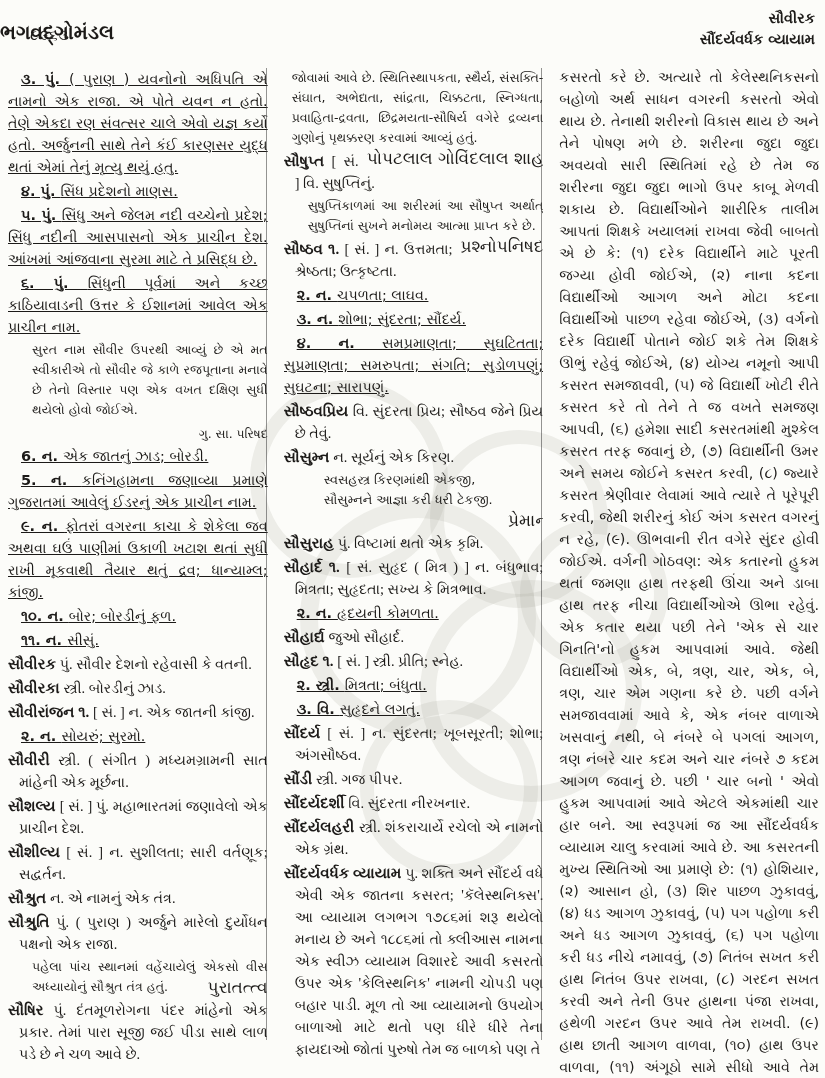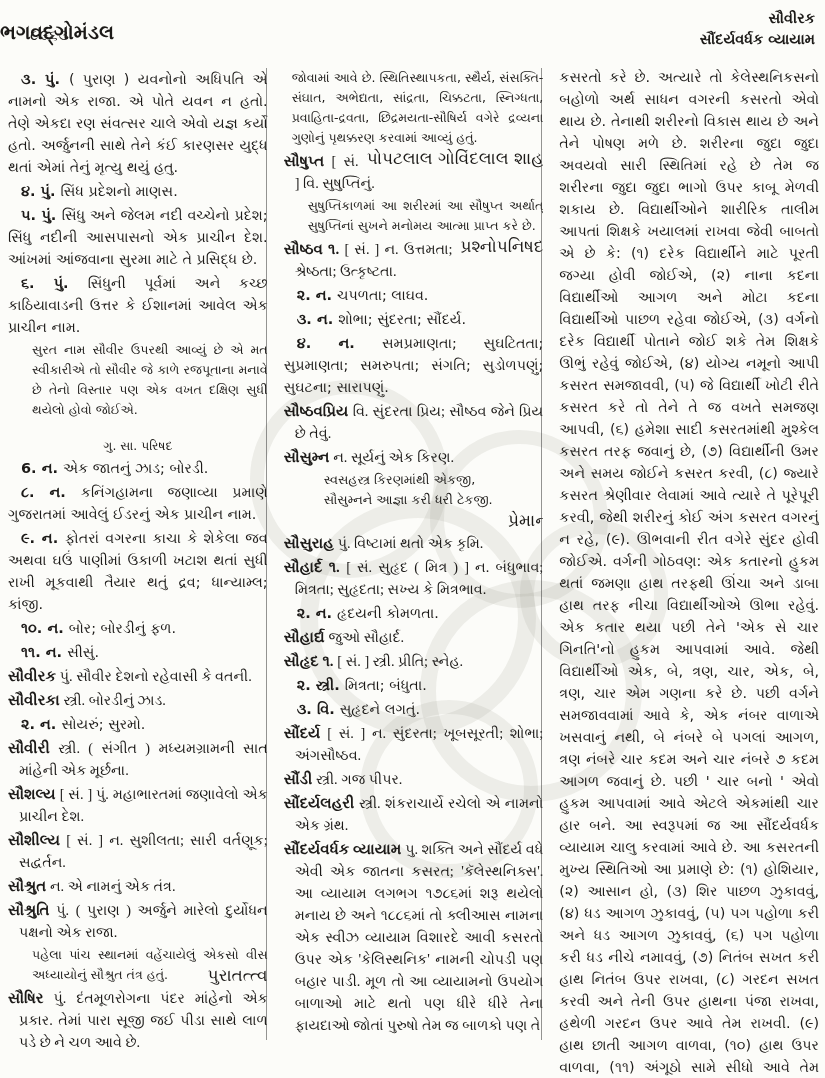--- a/index.html
+++ b/index.html
@@ -25,26 +25,26 @@
     display:flex;gap:16px;
   }
   .column{flex:1 1 0;min-width:0;overflow:hidden;font-size:14.3px;line-height:22px;}
   .col-sep{position:absolute;top:68px;bottom:38px;width:1px;background:rgba(60,60,60,.55);}
   #sep-1{left:266px;}
   #sep-2{left:541px;}
   
   .block{text-align:justify;margin-top:2px;}
   .entry{padding-left:11px;text-indent:-11px;font-family:Liberation Serif, serif;}
   .head{font-weight:bold;font-size:15px;}
-  .sense{text-indent:13px;}
+  .sense{text-indent:13px;text-decoration:underline;}
   .sense .head{font-size:14.5px;}
   .cont{margin-top:0;}
   .small{font-size:12.6px;line-height:20px;margin-left:24px;}
   .smallcont{font-size:12.6px;line-height:20px;margin-left:8px;}
-  .attr{font-size:12.4px;text-align:center;margin-top:16px;line-height:19px;}
+  .attr{font-size:12.4px;text-align:right;margin-top:4px;line-height:19px;}
   .source{float:right;font-size:17px;padding-left:8px;}
   .verse{font-size:12.8px;line-height:20px;margin-left:40px;text-align:left;}
   .verse .source{display:block;float:none;text-align:right;margin-right:-14px;}
   
   .wm{position:absolute;border-radius:50%;border:14px solid rgba(150,148,138,.14);pointer-events:none;}
   #wm-1{width:170px;height:170px;left:250px;top:380px;}
   #wm-2{width:200px;height:200px;left:300px;top:500px;border-width:18px;}
   #wm-3{width:150px;height:150px;left:430px;top:430px;}
   #wm-4{width:190px;height:190px;left:420px;top:580px;border-width:16px;}
   #wm-5{width:120px;height:120px;left:520px;top:520px;}
@@ -73,26 +73,27 @@
 
   <div id="columns">
     <div class="column">
         <div class="block sense"><span class="head">૩. પું. </span>( પુરાણ ) યવનોનો અધિપતિ એ નામનો એક રાજા. એ પોતે યવન ન હતો. તેણે એકદા રણ સંવત્સર ચાલે એવો યજ્ઞ કર્યો હતો. અર્જુનની સાથે તેને કંઈ કારણસર યુદ્ધ થતાં એમાં તેનું મૃત્યુ થયું હતુ.</div>
         <div class="block sense"><span class="head">૪. પું. </span>સિંધ પ્રદેશનો માણસ.</div>
         <div class="block sense"><span class="head">૫. પું. </span>સિંધુ અને જેલમ નદી વચ્ચેનો પ્રદેશ; સિંધુ નદીની આસપાસનો એક પ્રાચીન દેશ. આંખમાં આંજવાના સુરમા માટે તે પ્રસિદ્ધ છે.</div>
         <div class="block sense"><span class="head">૬. પું. </span>સિંધુની પૂર્વમાં અને કચ્છ કાઠિયાવાડની ઉત્તર કે ઈશાનમાં આવેલ એક પ્રાચીન નામ.</div>
         <div class="block small">સુરત નામ સૌવીર ઉપરથી આવ્યું છે એ મત સ્વીકારીએ તો સૌવીર જે કાળે રજપૂતાના મનાવે છે તેનો વિસ્તાર પણ એક વખત દક્ષિણ સુધી થયેલો હોવો જોઈએ.</div>
         <div class="block attr">ગુ. સા. પરિષદ</div>
         <div class="block sense"><span class="head">6. ન. </span>એક જાતનું ઝાડ; બોરડી.</div>
-        <div class="block sense"><span class="head">૮. ન. </span>કનિંગહામના જણાવ્યા પ્રમાણે ગુજરાતમાં આવેલું ઈડરનું એક પ્રાચીન નામ.</div>
+        <div class="block sense"><span class="head">5. ન. </span>કનિંગહામના જણાવ્યા પ્રમાણે ગુજરાતમાં આવેલું ઈડરનું એક પ્રાચીન નામ.</div>
         <div class="block sense"><span class="head">૯. ન. </span>ફોતરાં વગરના કાચા કે શેકેલા જવ અથવા ઘઉં પાણીમાં ઉકાળી ખટાશ થતાં સુધી રાખી મૂકવાથી તૈયાર થતું દ્રવ; ધાન્યામ્લ; કાંજી.</div>
         <div class="block sense"><span class="head">૧૦. ન. </span>બોર; બોરડીનું ફળ.</div>
         <div class="block sense"><span class="head">૧૧. ન. </span>સીસું.</div>
         <div class="block entry"><span class="head">સૌવીરક </span>પું. સૌવીર દેશનો રહેવાસી કે વતની.</div>
         <div class="block entry"><span class="head">સૌવીરકા </span>સ્ત્રી. બોરડીનું ઝાડ.</div>
+        <div class="block entry"><span class="head">સૌવીરાંજન ૧. </span>[ સં. ] ન. એક જાતની કાંજી.</div>
         <div class="block sense"><span class="head">૨. ન. </span>સોયરું; સુરમો.</div>
         <div class="block entry"><span class="head">સૌવીરી </span>સ્ત્રી. ( સંગીત ) મધ્યમગ્રામની સાત માંહેની એક મૂર્છના.</div>
         <div class="block entry"><span class="head">સૌશલ્ય </span>[ સં. ] પું. મહાભારતમાં જણાવેલો એક પ્રાચીન દેશ.</div>
         <div class="block entry"><span class="head">સૌશીલ્ય </span>[ સં. ] ન. સુશીલતા; સારી વર્તણૂક; સદ્વર્તન.</div>
         <div class="block entry"><span class="head">સૌશ્રુત </span>ન. એ નામનું એક તંત્ર.</div>
         <div class="block entry"><span class="head">સૌશ્રુતિ </span>પું. ( પુરાણ ) અર્જુને મારેલો દુર્યોધન પક્ષનો એક રાજા.</div>
         <div class="block small">પહેલા પાંચ સ્થાનમાં વહેંચાયેલું એકસો વીસ અધ્યાયોનું સૌશ્રુત તંત્ર હતું.<span class="source">પુરાતત્ત્વ</span></div>
         <div class="block entry"><span class="head">સૌષિર </span>પું. દંતમૂળરોગના પંદર માંહેનો એક પ્રકાર. તેમાં પારા સૂજી જઈ પીડા સાથે લાળ પડે છે ને ચળ આવે છે.</div>
       </div>
     <div class="column">
@@ -112,20 +113,21 @@
         </div>
         <div class="block entry"><span class="head">સૌસુરાહ </span>પું. વિષ્ટામાં થતો એક કૃમિ.</div>
         <div class="block entry"><span class="head">સૌહાર્દ ૧. </span>[ સં. સુહૃદ ( મિત્ર ) ] ન. બંધુભાવ; મિત્રતા; સુહૃદતા; સખ્ય કે મિત્રભાવ.</div>
         <div class="block sense"><span class="head">૨. ન. </span>હૃદયની કોમળતા.</div>
         <div class="block entry"><span class="head">સૌહાર્દ્ય </span>જુઓ સૌહાર્દ.</div>
         <div class="block entry"><span class="head">સૌહૃદ ૧. </span>[ સં. ] સ્ત્રી. પ્રીતિ; સ્નેહ.</div>
         <div class="block sense"><span class="head">૨. સ્ત્રી. </span>મિત્રતા; બંધુતા.</div>
         <div class="block sense"><span class="head">૩. વિ. </span>સુહૃદને લગતું.</div>
         <div class="block entry"><span class="head">સૌંદર્ય </span>[ સં. ] ન. સુંદરતા; ખૂબસૂરતી; શોભા; અંગસૌષ્ઠવ.</div>
         <div class="block entry"><span class="head">સૌંડી </span>સ્ત્રી. ગજ પીપર.</div>
+        <div class="block entry"><span class="head">સૌંદર્યદર્શી </span>વિ. સુંદરતા નીરખનાર.</div>
         <div class="block entry"><span class="head">સૌંદર્યલહરી </span>સ્ત્રી. શંકરાચાર્યે રચેલો એ નામનો એક ગ્રંથ.</div>
         <div class="block entry"><span class="head">સૌંદર્યવર્ધક વ્યાયામ </span>પુ. શક્તિ અને સૌંદર્ય વધે એવી એક જાતના કસરત; 'કૅલેસ્થનિક્સ'. આ વ્યાયામ લગભગ ૧૭૮૬માં શરૂ થયેલો મનાય છે અને ૧૮૮૬માં તો ક્લીઆસ નામના એક સ્વીઝ વ્યાયામ વિશારદે આવી કસરતો ઉપર એક 'કેલિસ્થનિક' નામની ચોપડી પણ બહાર પાડી. મૂળ તો આ વ્યાયામનો ઉપયોગ બાળાઓ માટે થતો પણ ધીરે ધીરે તેના ફાયદાઓ જોતાં પુરુષો તેમ જ બાળકો પણ તે</div>
       </div>
     <div class="column">
         <div class="block cont">કસરતો કરે છે. અત્યારે તો કેલેસ્થનિકસનો બહોળો અર્થ સાધન વગરની કસરતો એવો થાય છે. તેનાથી શરીરનો વિકાસ થાય છે અને તેને પોષણ મળે છે. શરીરના જુદા જુદા અવયવો સારી સ્થિતિમાં રહે છે તેમ જ શરીરના જુદા જુદા ભાગો ઉપર કાબૂ મેળવી શકાય છે. વિદ્યાર્થીઓને શારીરિક તાલીમ આપતાં શિક્ષકે ખયાલમાં રાખવા જેવી બાબતો એ છે કે: (૧) દરેક વિદ્યાર્થીને માટે પૂરતી જગ્યા હોવી જોઈએ, (૨) નાના કદના વિદ્યાર્થીઓ આગળ અને મોટા કદના વિદ્યાર્થીઓ પાછળ રહેવા જોઈએ, (૩) વર્ગનો દરેક વિદ્યાર્થી પોતાને જોઈ શકે તેમ શિક્ષકે ઊભું રહેવું જોઈએ, (૪) યોગ્ય નમૂનો આપી કસરત સમજાવવી, (૫) જે વિદ્યાર્થી ખોટી રીતે કસરત કરે તો તેને તે જ વખતે સમજણ આપવી, (૬) હમેશા સાદી કસરતમાંથી મુશ્કેલ કસરત તરફ જવાનું છે, (૭) વિદ્યાર્થીની ઉમર અને સમય જોઈને કસરત કરવી, (૮) જ્યારે કસરત શ્રેણીવાર લેવામાં આવે ત્યારે તે પૂરેપૂરી કરવી, જેથી શરીરનું કોઈ અંગ કસરત વગરનું ન રહે, (૯). ઊભવાની રીત વગેરે સુંદર હોવી જોઈએ. વર્ગની ગોઠવણ: એક કતારનો હુકમ થતાં જમણા હાથ તરફથી ઊંચા અને ડાબા હાથ તરફ નીચા વિદ્યાર્થીઓએ ઊભા રહેવું. એક કતાર થયા પછી તેને 'એક સે ચાર ગિનતિ'નો હુકમ આપવામાં આવે. જેથી વિદ્યાર્થીઓ એક, બે, ત્રણ, ચાર, એક, બે, ત્રણ, ચાર એમ ગણના કરે છે. પછી વર્ગને સમજાવવામાં આવે કે, એક નંબર વાળાએ ખસવાનું નથી, બે નંબરે બે પગલાં આગળ, ત્રણ નંબરે ચાર કદમ અને ચાર નંબરે ૭ કદમ આગળ જવાનું છે. પછી ' ચાર બનો ' એવો હુકમ આપવામાં આવે એટલે એકમાંથી ચાર હાર બને. આ સ્વરૂપમાં જ આ સૌંદર્યવર્ધક વ્યાયામ ચાલુ કરવામાં આવે છે. આ કસરતની મુખ્ય સ્થિતિઓ આ પ્રમાણે છે: (૧) હોશિયાર, (૨) આસાન હો, (૩) શિર પાછળ ઝુકાવવું, (૪) ધડ આગળ ઝુકાવવું, (૫) પગ પહોળા કરી અને ધડ આગળ ઝુકાવવું, (૬) પગ પહોળા કરી ધડ નીચે નમાવવું, (૭) નિતંબ સખત કરી હાથ નિતંબ ઉપર રાખવા, (૮) ગરદન સખત કરવી અને તેની ઉપર હાથના પંજા રાખવા, હથેળી ગરદન ઉપર આવે તેમ રાખવી. (૯) હાથ છાતી આગળ વાળવા, (૧૦) હાથ ઉપર વાળવા, (૧૧) અંગૂઠો સામે સીધો આવે તેમ પગને ઊંચો કરવો, (૧૨) પગ પાછળ ઊંચા કરવા અને અંગૂઠો સીધો રાખવો, (૧૩) પગ</div>
       </div>
   </div>
 
   <div class="col-sep" id="sep-1"></div>
   <div class="col-sep" id="sep-2"></div>

